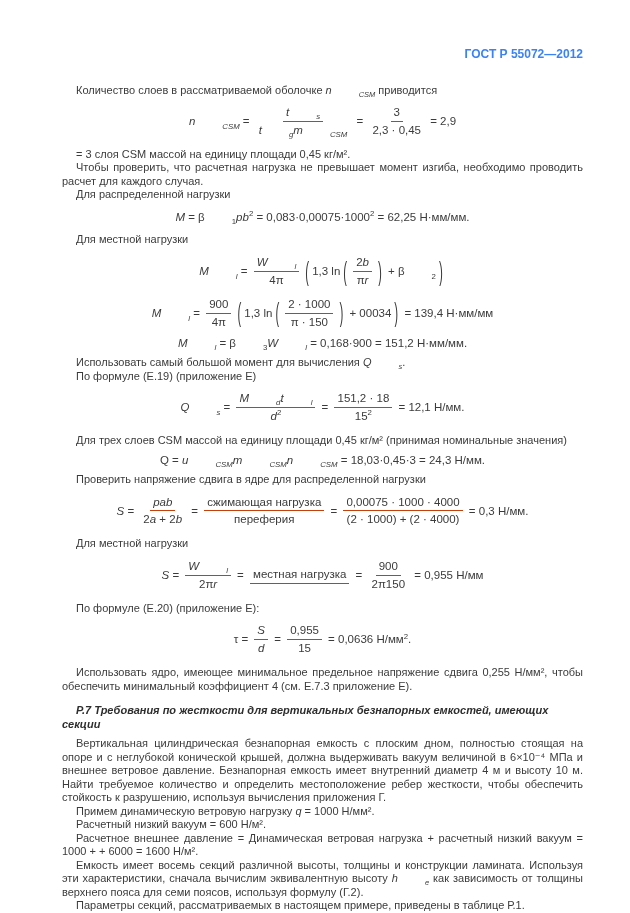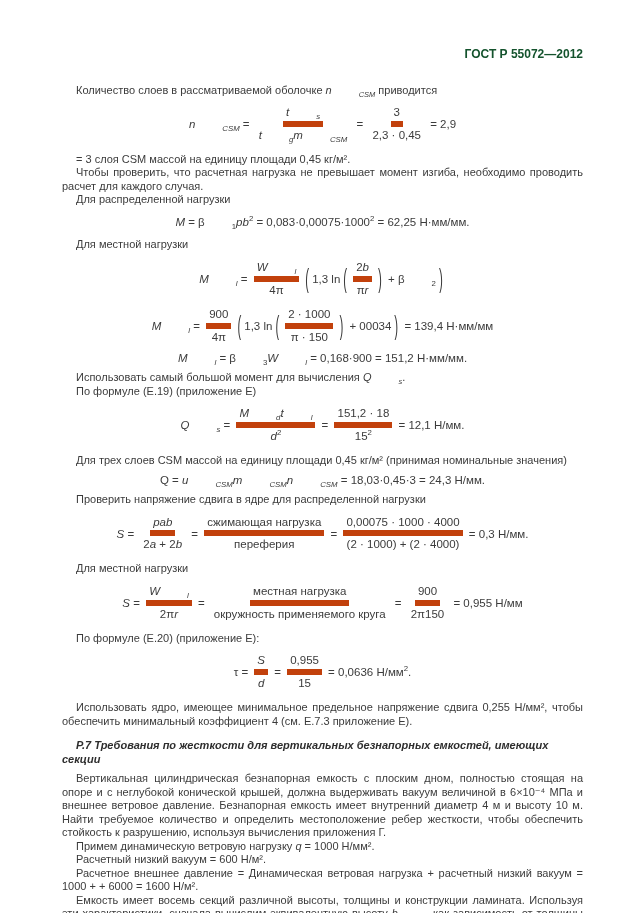--- a/index.html
+++ b/index.html
@@ -4,31 +4,31 @@
 <style>
   html,body{margin:0;padding:0;background:#ffffff;}
   .page{
     width:630px;height:913px;box-sizing:border-box;
     background:#ffffff;color:#3b3b3b;
     font-family:"Liberation Sans","DejaVu Sans",sans-serif;
     font-size:11px;line-height:13.5px;
     padding:48px 47px 0 62px;
     overflow:hidden;position:relative;
   }
-  .doc-header{font-weight:bold;font-size:12px;text-align:right;margin-bottom:22px;color:#14532d;}
+  .doc-header{font-weight:bold;font-size:12px;text-align:right;margin-bottom:22px;color:#3b82f6;}
   .p{text-align:justify;text-indent:14px;margin:0;}
   .h7{font-weight:bold;text-indent:14px;margin:11px 0 6px 0;color:#2e2e2e;font-style:italic;}
   .f{text-align:center;margin:9px 0;font-size:11.5px;white-space:nowrap;}
   .f.small-gap{margin:6px 0;}
   sub.m-sub{font-size:0.68em;line-height:0;margin-left:27px;}
   sup.m-sup{font-size:0.68em;line-height:0;}
   .m-i{font-style:italic;}
   .m-frac{display:inline-flex;flex-direction:column;align-items:center;vertical-align:middle;
           margin:0 3px;text-align:center;line-height:1.3;position:relative;top:-1px;}
-  .m-num{border-bottom:6px solid #c2410c;padding:0 3px 1px 3px;display:block;}
+  .m-num{border-bottom:1px solid #c2410c;padding:0 3px 1px 3px;display:block;}
   .m-den{padding:1px 3px 0 3px;display:block;}
   .m-parw{display:inline-flex;align-items:center;vertical-align:middle;}
   .m-paren{display:inline-block;transform:scaleY(2.45);padding:0 1px;margin:0 2px;font-weight:300;}
 </style>
 </head>
 <body>
 
 <div class="page">
   <div class="doc-header">ГОСТ Р 55072—2012</div>
 
@@ -97,21 +97,20 @@
       </span><span class="m-r"> = </span><span class="m-frac">
         <span class="m-num"><span class="m-r">0,00075 · 1000 · 4000</span></span>
         <span class="m-den"><span class="m-r">(2 · 1000) + (2 · 4000)</span></span>
       </span><span class="m-r"> = 0,3 Н/мм.</span></div>
   <div class="p">Для местной нагрузки</div>
   <div class="f"><span class="m-i">S</span><span class="m-r"> = </span><span class="m-frac">
         <span class="m-num"><span class="m-i">W</span><sub class="m-sub m-i">l</sub></span>
         <span class="m-den"><span class="m-r">2π</span><span class="m-i">r</span></span>
       </span><span class="m-r"> = </span><span class="m-frac">
         <span class="m-num"><span class="m-r">местная нагрузка</span></span>
-        <span class="m-den"><span class="m-r">окружность применяемого круга</span></span>
       </span><span class="m-r"> = </span><span class="m-frac">
         <span class="m-num"><span class="m-r">900</span></span>
         <span class="m-den"><span class="m-r">2π150</span></span>
       </span><span class="m-r"> = 0,955 Н/мм</span></div>
   <div class="p">По формуле (Е.20) (приложение Е):</div>
   <div class="f"><span class="m-r">τ = </span><span class="m-frac">
         <span class="m-num"><span class="m-i">S</span></span>
         <span class="m-den"><span class="m-i">d</span></span>
       </span><span class="m-r"> = </span><span class="m-frac">
         <span class="m-num"><span class="m-r">0,955</span></span>

